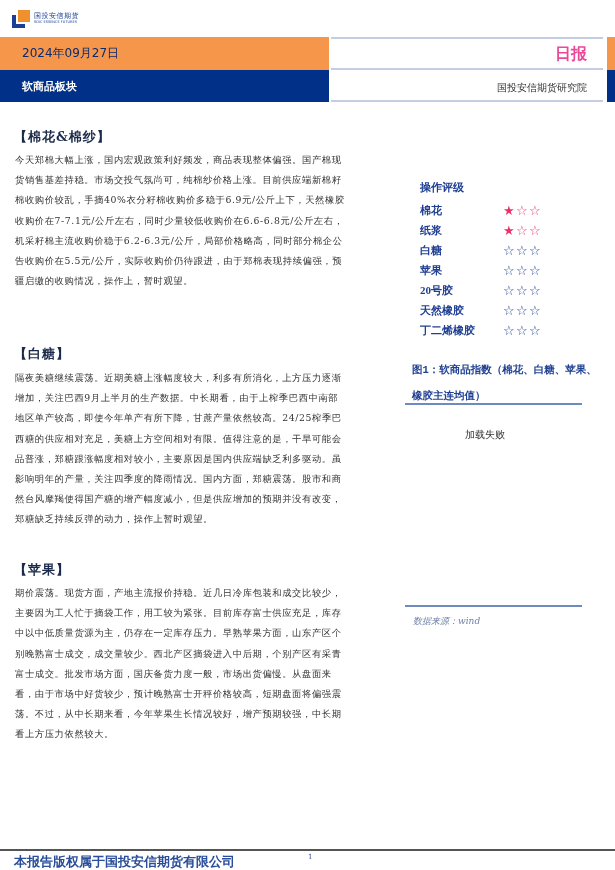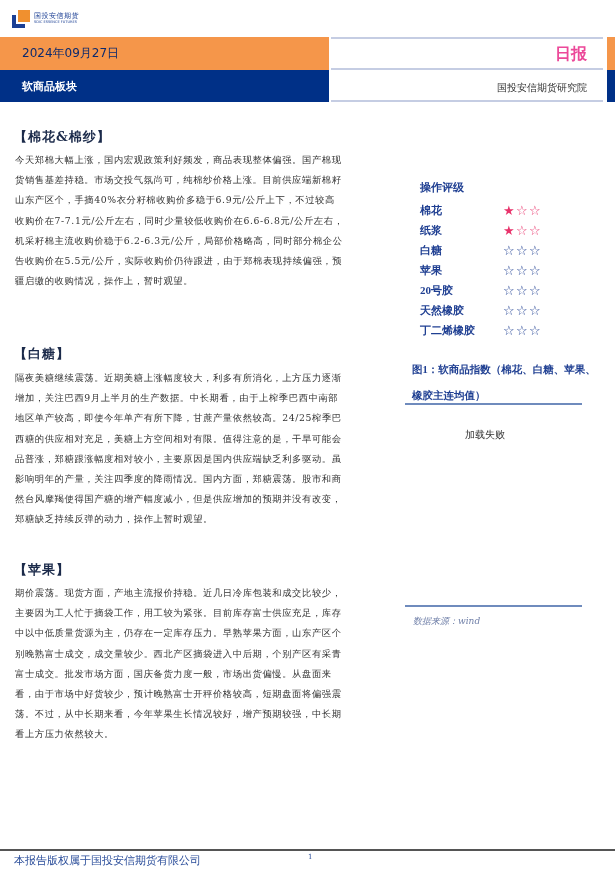--- a/index.html
+++ b/index.html
@@ -28,27 +28,27 @@
   .section-title { position: absolute; left: 14px; font-size: 13px; font-weight: bold; color: #1b2a4a; letter-spacing: 1px; }
   .para { position: absolute; left: 15px; width: 370px; font-size: 9.3px; line-height: 20.2px; color: #333; letter-spacing: 0.6px; text-align: justify; }
 
   .rating { position: absolute; left: 420px; top: 180px; width: 180px; }
   .rating-title { font-family: "DejaVu Sans", sans-serif; font-weight: bold; font-size: 11px; color: #1f3f92; height: 20px; }
   .rating-row { display: flex; height: 20px; align-items: center; }
   .rating-name { width: 83px; font-family: Liberation Serif, serif; font-weight: bold; font-size: 11px; color: #1f3f92; }
   .stars { font-size: 13px; letter-spacing: 0px; font-family: "DejaVu Sans", sans-serif; }
   .star { display: inline-block; width: 13px; }
 
-  .fig-title { position: absolute; left: 412px; top: 357px; width: 185px; font-family: Liberation Serif, serif; font-weight: bold; font-size: 10.5px; line-height: 26px; color: #1f3f92; }
+  .fig-title { position: absolute; left: 412px; top: 357px; width: 185px; font-family: Liberation Mono, monospace; font-weight: bold; font-size: 10.5px; line-height: 26px; color: #1f3f92; }
   .fig-rule { position: absolute; left: 405px; width: 177px; height: 1.5px; background: #6f8bbd; }
   .fig-status { position: absolute; left: 465px; top: 428px; font-size: 10px; color: #333; }
   .fig-source { position: absolute; left: 413px; top: 615px; font-size: 9px; font-style: italic; color: #6f7fa8; }
 
   .footer-rule { position: absolute; left: 0; top: 849px; width: 615px; height: 2px; background: #555; }
-  .footer-left { position: absolute; left: 14px; top: 853px; font-size: 11px; color: #2a4d9a; }
+  .footer-left { position: absolute; left: 14px; top: 853px; font-size: 13px; color: #2a4d9a; font-weight: bold; }
   .footer-page { position: absolute; left: 308px; top: 853px; font-size: 7px; color: #2a4d9a; }
   .footer-right { position: absolute; right: 12px; top: 871px; font-size: 10px; color: #2a4d9a; }
 </style>
 </head>
 <body>
 
 <div class="logo">
   <div class="logo-mark">
     <div class="o"></div>
       <div class="b"></div>
@@ -69,21 +69,21 @@
 <div class="hdr-line" style="top:100px"></div>
 <div class="hdr-title">日报</div>
 <div class="hdr-inst">国投安信期货研究院</div>
 <div class="hdr-strip-o"></div>
 <div class="hdr-strip-b"></div>
 
 <div class="section-title" style="top:128px">【棉花&amp;棉纱】</div>
 <div class="para" style="top:150px">
   <div>今天郑棉大幅上涨，国内宏观政策利好频发，商品表现整体偏强。国产棉现</div>
   <div>货销售基差持稳。市场交投气氛尚可，纯棉纱价格上涨。目前供应端新棉籽</div>
-  <div>山东产区个，手摘40%衣分籽棉收购价多稳于6.9元/公斤上下，不过较高</div>
+  <div>棉收购价较乱，手摘40%衣分籽棉收购价多稳于6.9元/公斤上下，天然橡胶</div>
   <div>收购价在7-7.1元/公斤左右，同时少量较低收购价在6.6-6.8元/公斤左右，</div>
   <div>机采籽棉主流收购价稳于6.2-6.3元/公斤，局部价格略高，同时部分棉企公</div>
   <div>告收购价在5.5元/公斤，实际收购价仍待跟进，由于郑棉表现持续偏强，预</div>
   <div>疆启缴的收购情况，操作上，暂时观望。</div>
 </div>
 
 <div class="section-title" style="top:345px">【白糖】</div>
 <div class="para" style="top:368px">
   <div>隔夜美糖继续震荡。近期美糖上涨幅度较大，利多有所消化，上方压力逐渐</div>
   <div>增加，关注巴西9月上半月的生产数据。中长期看，由于上榨季巴西中南部</div>

